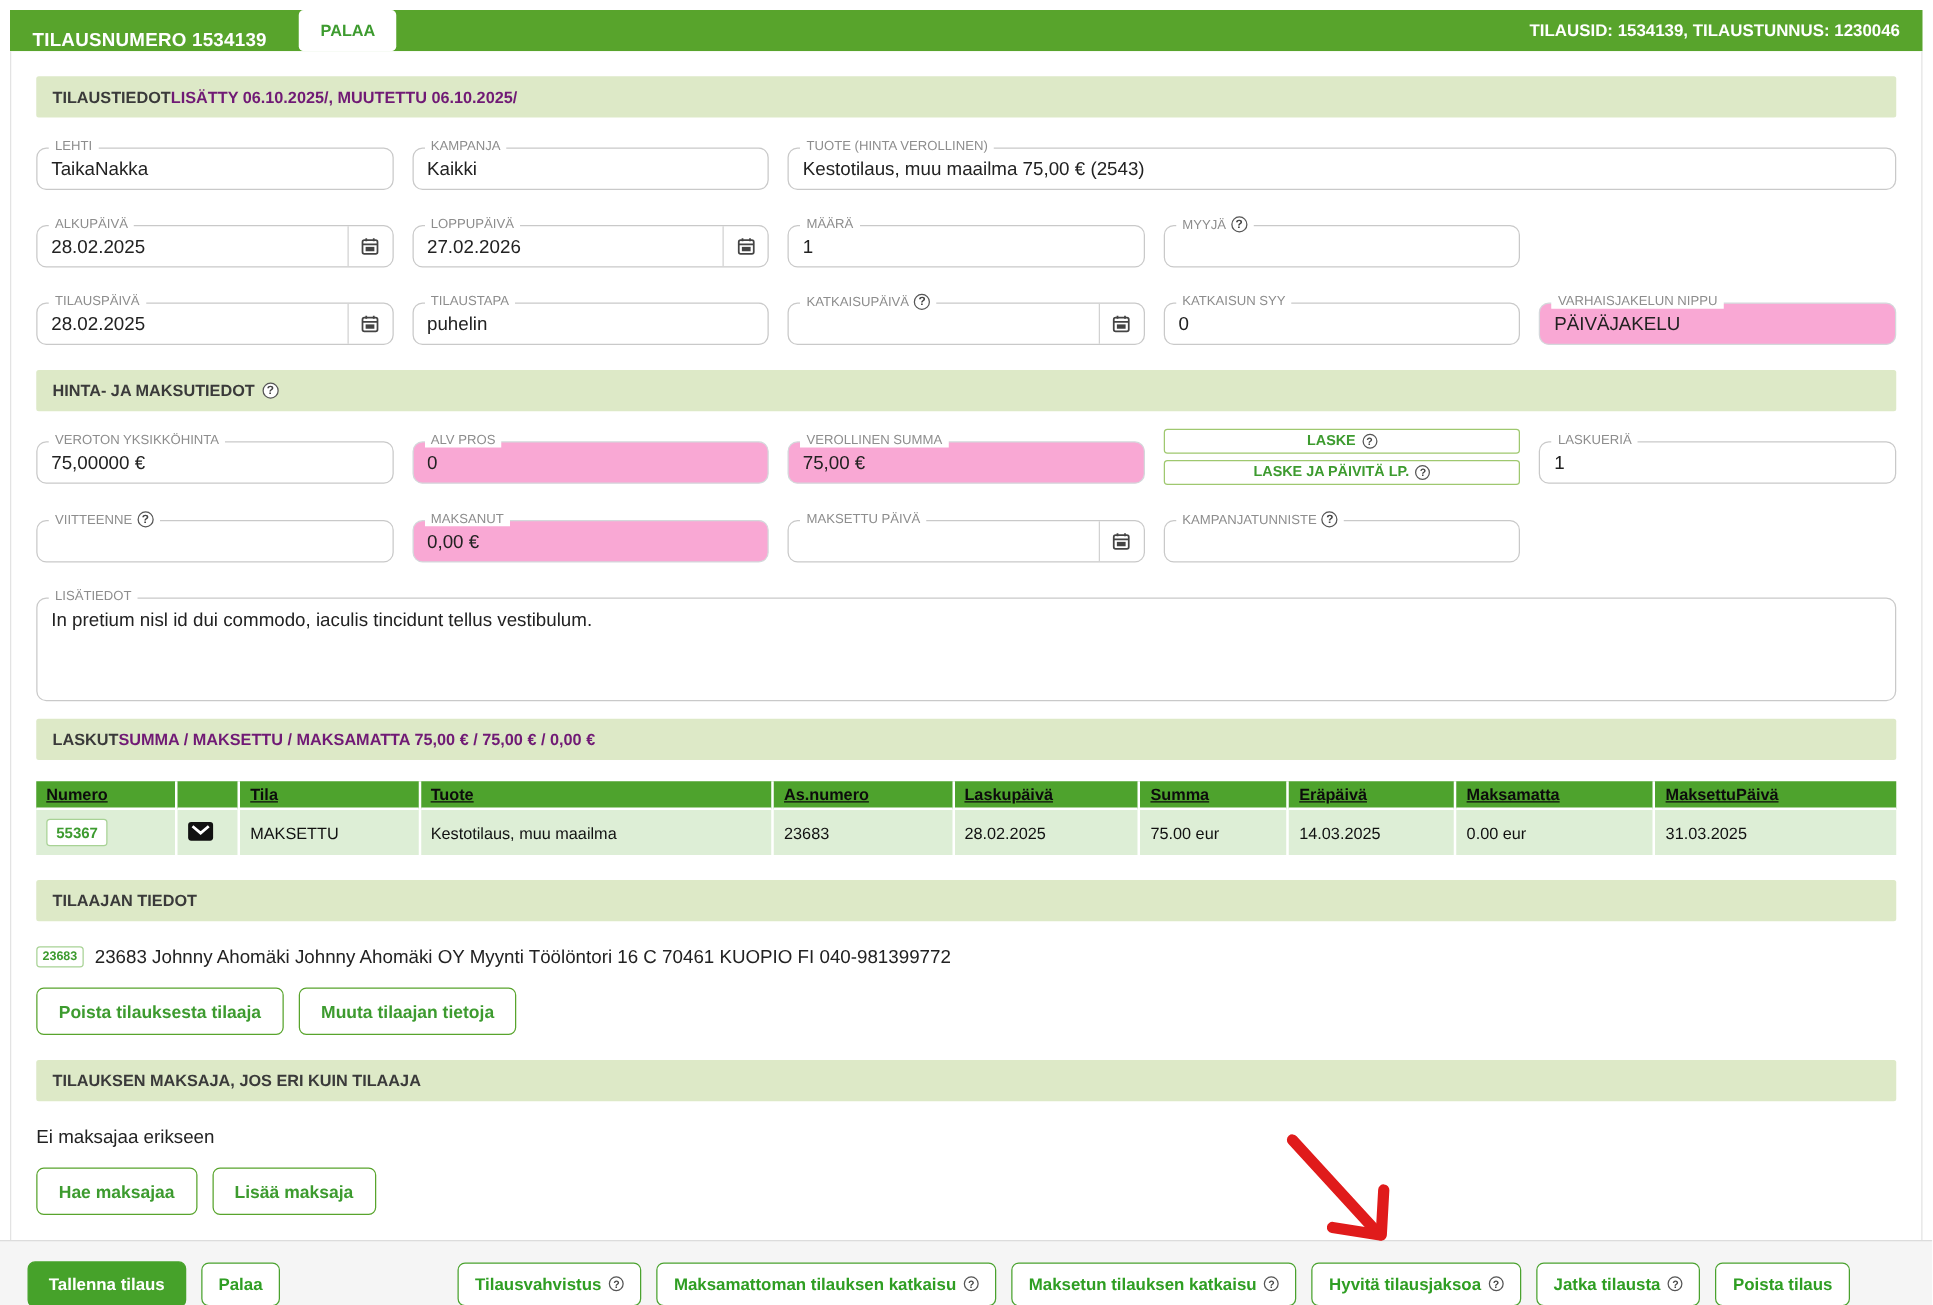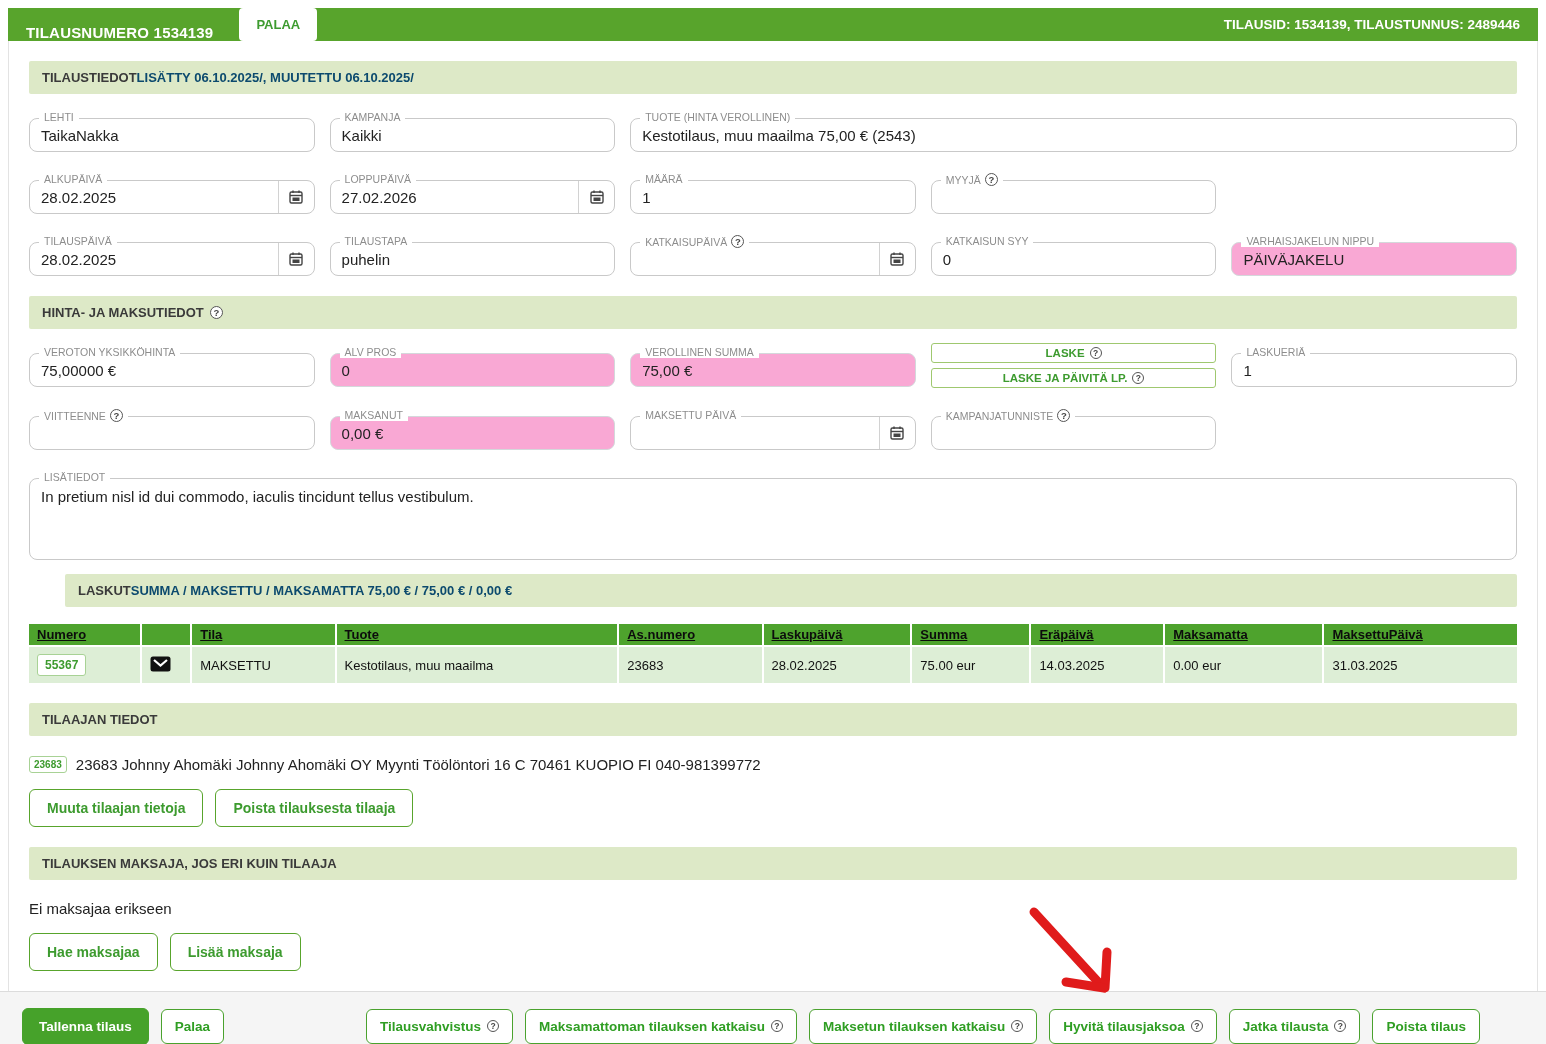--- a/index.html
+++ b/index.html
@@ -10,21 +10,21 @@
   .topbar { margin:8px 8px 0 8px; height:51px; background:#58a42c; display:flex; align-items:center; padding:0 18px; }
   .topbar-title { color:#fff; font-weight:bold; font-size:15px; letter-spacing:.2px;margin-top:15px; }
   .btn-palaa-top { margin-left:26px; background:#fff; color:#3d9b2f; font-weight:bold; font-size:13px; padding:9px 17px; border:none; border-radius:4px; cursor:pointer; }
   .topbar-right { margin-left:auto; color:#fff; font-weight:bold; font-size:13.5px; }
 
   
   .container { margin:0 8px; flex:1; background:#fff; border-left:1px solid #e3e3e3; border-right:1px solid #e3e3e3; padding:20px 20px 0 20px; position:relative; }
 
   .section-bar { background:#dde9c7; height:33px; display:flex; align-items:center; padding:0 13px; border-radius:2px; }
   .section-title { font-size:13px; font-weight:bold; color:#3a3a3a; display:flex; align-items:center; gap:6px; }
-  .section-meta { font-size:13px; font-weight:bold; color:#0c4a6e; }
+  .section-meta { font-size:13px; font-weight:bold; color:#701a75; }
 
   
   .form-grid { display:grid; grid-template-columns:repeat(5,1fr); column-gap:15px; row-gap:28px; padding:24px 0 6px 0; } .span3 { grid-column:span 3; }
   .field { position:relative; height:34px; border:1px solid #c9c9c9; border-radius:8px; background:#fff; display:flex; align-items:center; }
   .field.ro { background:#f9a8d4; border-color:#d4d8db; }
   .field > label { position:absolute; top:-8px; left:9px; background:#fff; padding:0 5px; font-size:10.5px; color:#8d8d8d; white-space:nowrap; display:flex; align-items:center; gap:4px; z-index:1; }
   .field input { flex:1; min-width:0; height:100%; border:none; outline:none; background:transparent; font-family:"Liberation Sans",sans-serif; font-size:15px; color:#222; padding:0 11px; }
   .cal-btn { width:36px; height:100%; border:none; border-left:1px solid #d2d2d2; background:transparent; display:flex; align-items:center; justify-content:center; cursor:pointer; }
 
   .help { display:inline-flex; align-items:center; justify-content:center; width:13px; height:13px; border:1px solid #555; border-radius:50%; font-size:9.5px; font-weight:bold; color:#444; background:#fff; flex:0 0 auto; }
@@ -67,21 +67,21 @@
   .arrow-overlay { position:absolute; left:1018px; top:900px; width:112px; height:100px; z-index:20; pointer-events:none; }
 </style>
 </head>
 <body>
 
 <div class="page">
 
   <div class="topbar">
     <span class="topbar-title">TILAUSNUMERO 1534139</span>
     <button class="btn-palaa-top">PALAA</button>
-    <span class="topbar-right">TILAUSID: 1534139, TILAUSTUNNUS: 2489446</span>
+    <span class="topbar-right">TILAUSID: 1534139, TILAUSTUNNUS: 1230046</span>
   </div>
 
   <div class="container">
 
     <div class="section-bar">
       <span class="section-title">TILAUSTIEDOT</span>
       <span class="section-meta">LISÄTTY 06.10.2025/, MUUTETTU 06.10.2025/</span>
     </div>
 
     <div class="form-grid">
@@ -278,21 +278,21 @@
           </label>
         <input value="" style="">
       </div>
     </div>
 
     <div class="ta-wrap">
       <label><span>LISÄTIEDOT</span></label>
       <textarea style="">In pretium nisl id dui commodo, iaculis tincidunt tellus vestibulum.</textarea>
     </div>
 
-    <div class="section-bar" style="margin-top:14px;margin-left:36px;">
+    <div class="section-bar" style="margin-top:14px;">
       <span class="section-title">LASKUT</span>
       <span class="section-meta">SUMMA / MAKSETTU / MAKSAMATTA 75,00 € / 75,00 € / 0,00 €</span>
     </div>
 
     <table class="invoice-table">
       <colgroup>
         <col style="width:7.5%">
           <col style="width:3.4%">
           <col style="width:9.7%">
           <col style="width:19%">
@@ -340,22 +340,22 @@
 
     <div class="section-bar" style="margin-top:20px;">
       <span class="section-title">TILAAJAN TIEDOT</span>
     </div>
 
     <div class="sub-line">
       <span class="badge-cust">23683</span>
       <span>23683 Johnny Ahomäki Johnny Ahomäki OY Myynti Töölöntori 16 C 70461 KUOPIO FI 040-981399772</span>
     </div>
     <div class="btn-row">
+      <button class="btn-outline">Poista tilauksesta tilaaja</button>
       <button class="btn-outline">Muuta tilaajan tietoja</button>
-      <button class="btn-outline">Poista tilauksesta tilaaja</button>
     </div>
 
     <div class="section-bar">
       <span class="section-title">TILAUKSEN MAKSAJA, JOS ERI KUIN TILAAJA</span>
     </div>
 
     <div class="plain-text">Ei maksajaa erikseen</div>
     <div class="btn-row">
       <button class="btn-outline">Hae maksajaa</button>
       <button class="btn-outline">Lisää maksaja</button>

